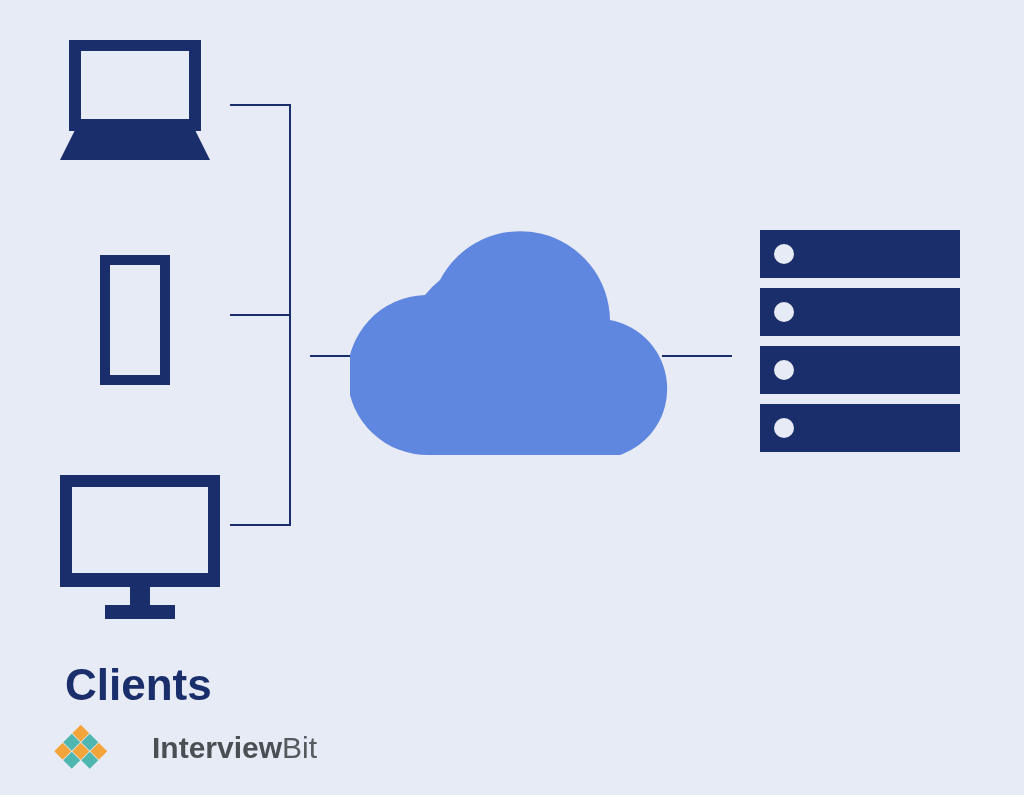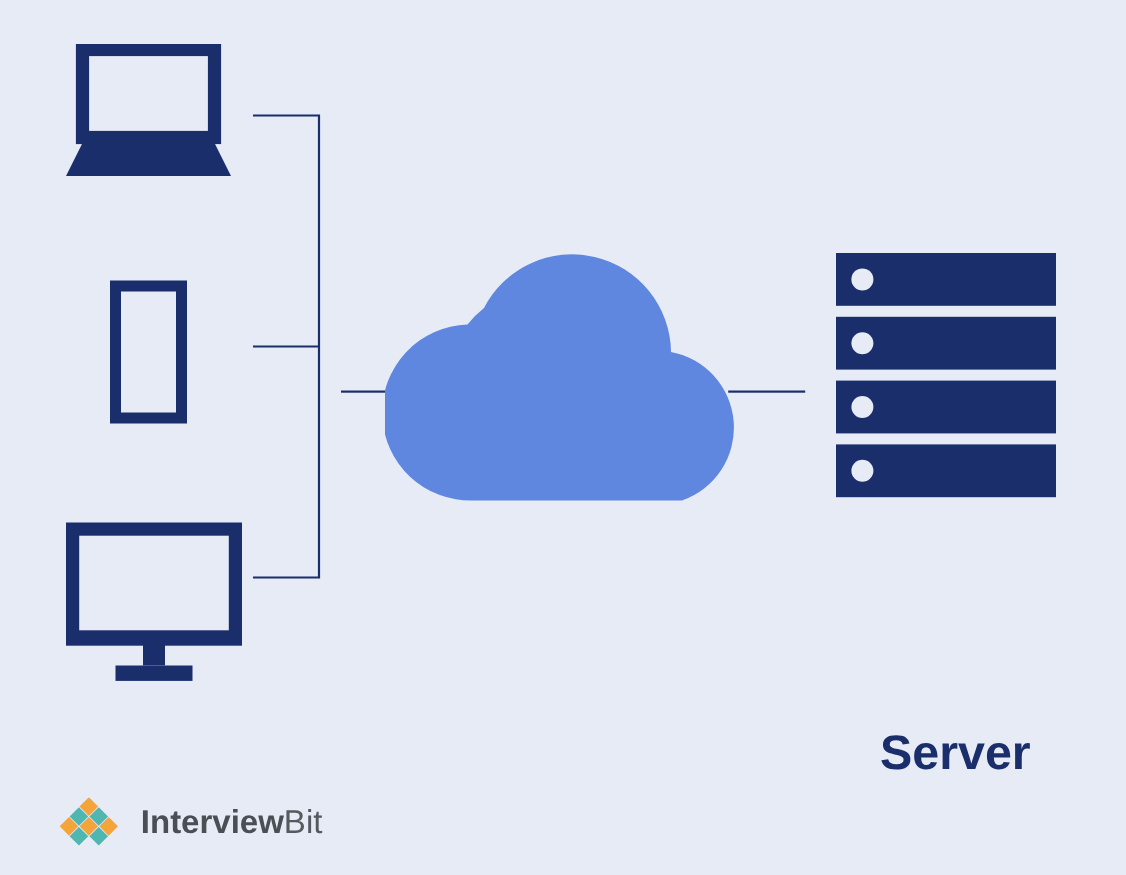--- a/index.html
+++ b/index.html
@@ -114,20 +114,21 @@
     left: 50px; top: 725px;
     display: flex;
     align-items: center;
     gap: 8px;
   }
   .logo-mark { width: 70px; height: 46px; }
   .logo-text {
     font-size: 30px;
     color: #555a5f;
     font-weight: 400;
+    margin-left: 24px;
   }
   .logo-text .bold { font-weight: 600; color: #4a4f54; }
 </style>
 </head>
 <body>
 
 <div class="canvas">
 
   <div class="laptop">
     <svg viewBox="0 0 150 130">
@@ -139,20 +140,21 @@
   <div class="phone"></div>
 
   <div class="monitor">
     <svg viewBox="0 0 160 150">
       <rect x="5" y="5" width="150" height="100" fill="none" stroke="#1a2e6b" stroke-width="14"></rect>
       <rect x="70" y="108" width="20" height="22" fill="#1a2e6b"></rect>
       <rect x="45" y="130" width="70" height="14" fill="#1a2e6b"></rect>
     </svg>
   </div>
 
+  <div class="clients-label">Clients</div>
 
   <div class="bracket">
     <svg viewBox="0 0 80 450">
       <path d="M 0 15 L 60 15 L 60 435 L 0 435" fill="none" stroke="#1a2e6b" stroke-width="2"></path>
       <line x1="0" y1="225" x2="60" y2="225" stroke="#1a2e6b" stroke-width="2"></line>
     </svg>
   </div>
   <div class="mid-line"></div>
 
   <div class="cloud">
@@ -167,21 +169,20 @@
   </div>
 
   <div class="cloud-server-line"></div>
 
   <div class="server">
     <div class="rack"></div>
     <div class="rack"></div>
     <div class="rack"></div>
     <div class="rack"></div>
   </div>
-  <div class="server-label">Server</div>
 
   <div class="logo">
     <svg class="logo-mark" viewBox="0 0 70 46">
       <g transform="translate(35,4)">
         <rect x="-6" y="0" width="12" height="12" transform="rotate(45)" fill="#f3a53c"></rect>
         <rect x="-6" y="0" width="12" height="12" transform="translate(-9,9) rotate(45)" fill="#4fb6b0"></rect>
         <rect x="-6" y="0" width="12" height="12" transform="translate(9,9) rotate(45)" fill="#4fb6b0"></rect>
         <rect x="-6" y="0" width="12" height="12" transform="translate(-18,18) rotate(45)" fill="#f3a53c"></rect>
         <rect x="-6" y="0" width="12" height="12" transform="translate(0,18) rotate(45)" fill="#f3a53c"></rect>
         <rect x="-6" y="0" width="12" height="12" transform="translate(18,18) rotate(45)" fill="#f3a53c"></rect>

